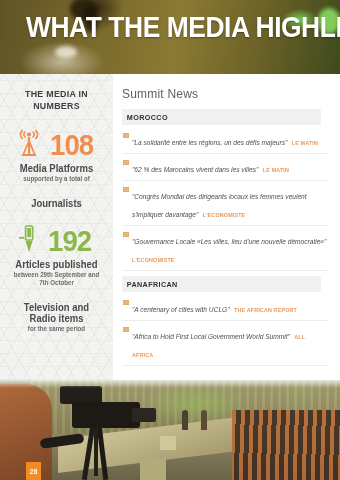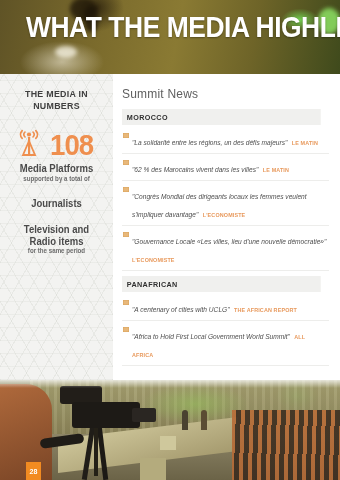--- a/index.html
+++ b/index.html
@@ -240,20 +240,35 @@
       </div>
       <div class="stat-label">Media Platforms</div>
       <div class="stat-sub">supported by a total of</div>
     </div>
 
     <div class="stat">
       <div class="stat-label">Journalists</div>
       <div class="stat-sub"></div>
     </div>
 
+    <div class="stat">
+      <div class="stat-row">
+        <span class="ico">
+          <svg width="22" height="30" viewBox="0 0 22 30">
+            <rect x="7.6" y="2" width="7" height="14" rx="1" fill="none" stroke="#8cb84a" stroke-width="1.7"></rect>
+            <rect x="9.3" y="4" width="3.6" height="9" fill="#8cb84a"></rect>
+            <path d="M7.6 17 L14.6 17 L11.1 28 Z" fill="#8cb84a"></path>
+            <rect x="1" y="13" width="5" height="1.7" fill="#8cb84a"></rect>
+          </svg>
+        </span>
+        <span class="stat-num" style="color:#8cb84a">192</span>
+      </div>
+      <div class="stat-label">Articles published</div>
+      <div class="stat-sub">between 29th September and 7th October</div>
+    </div>
 
     <div class="stat">
       <div class="stat-label">Television and Radio items</div>
       <div class="stat-sub">for the same period</div>
     </div>
   </div>
 
   <div class="rightcol">
     <div class="sn-title">Summit News</div>
 

